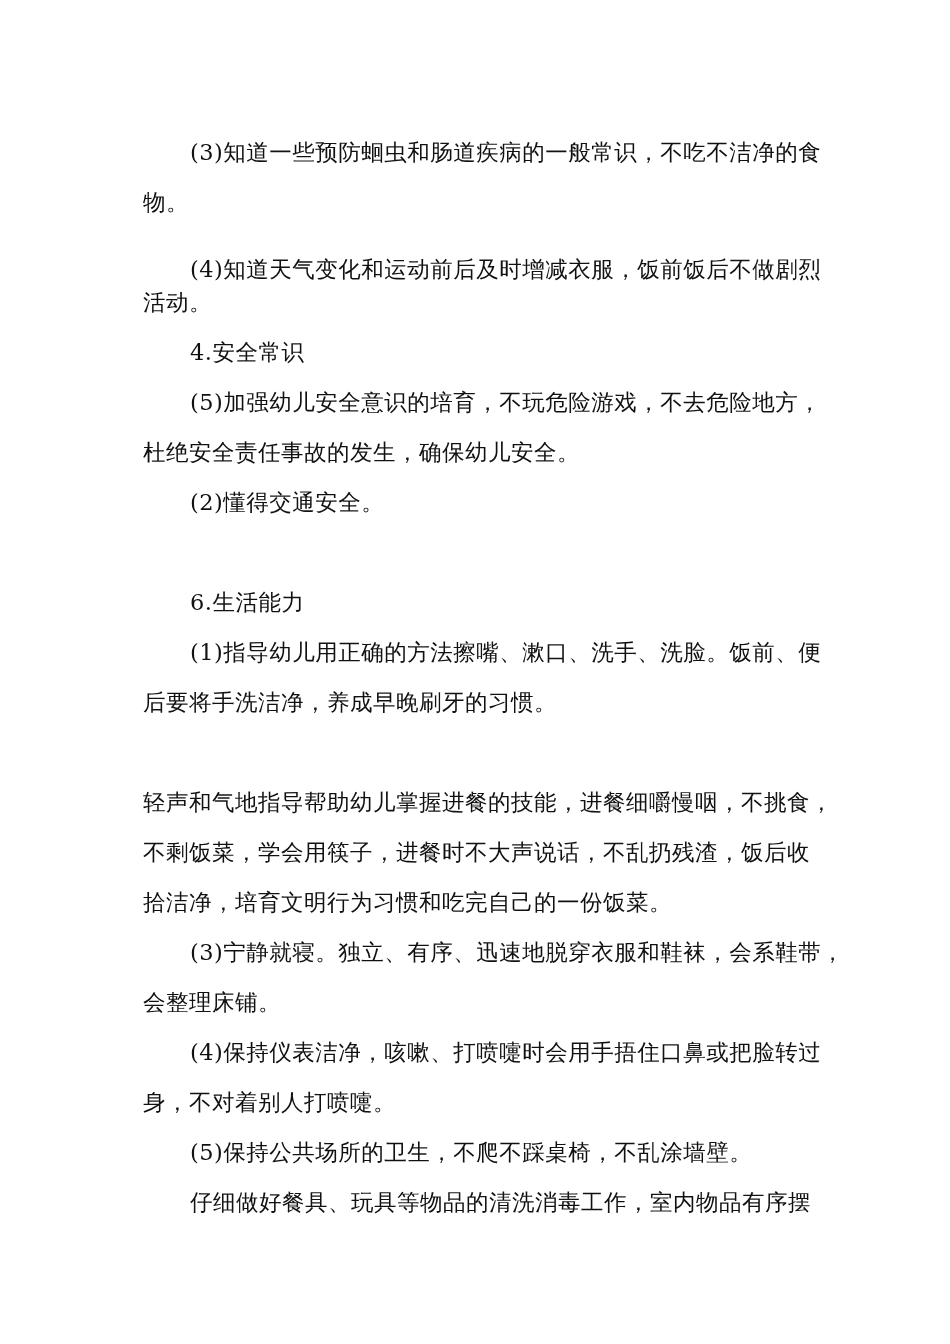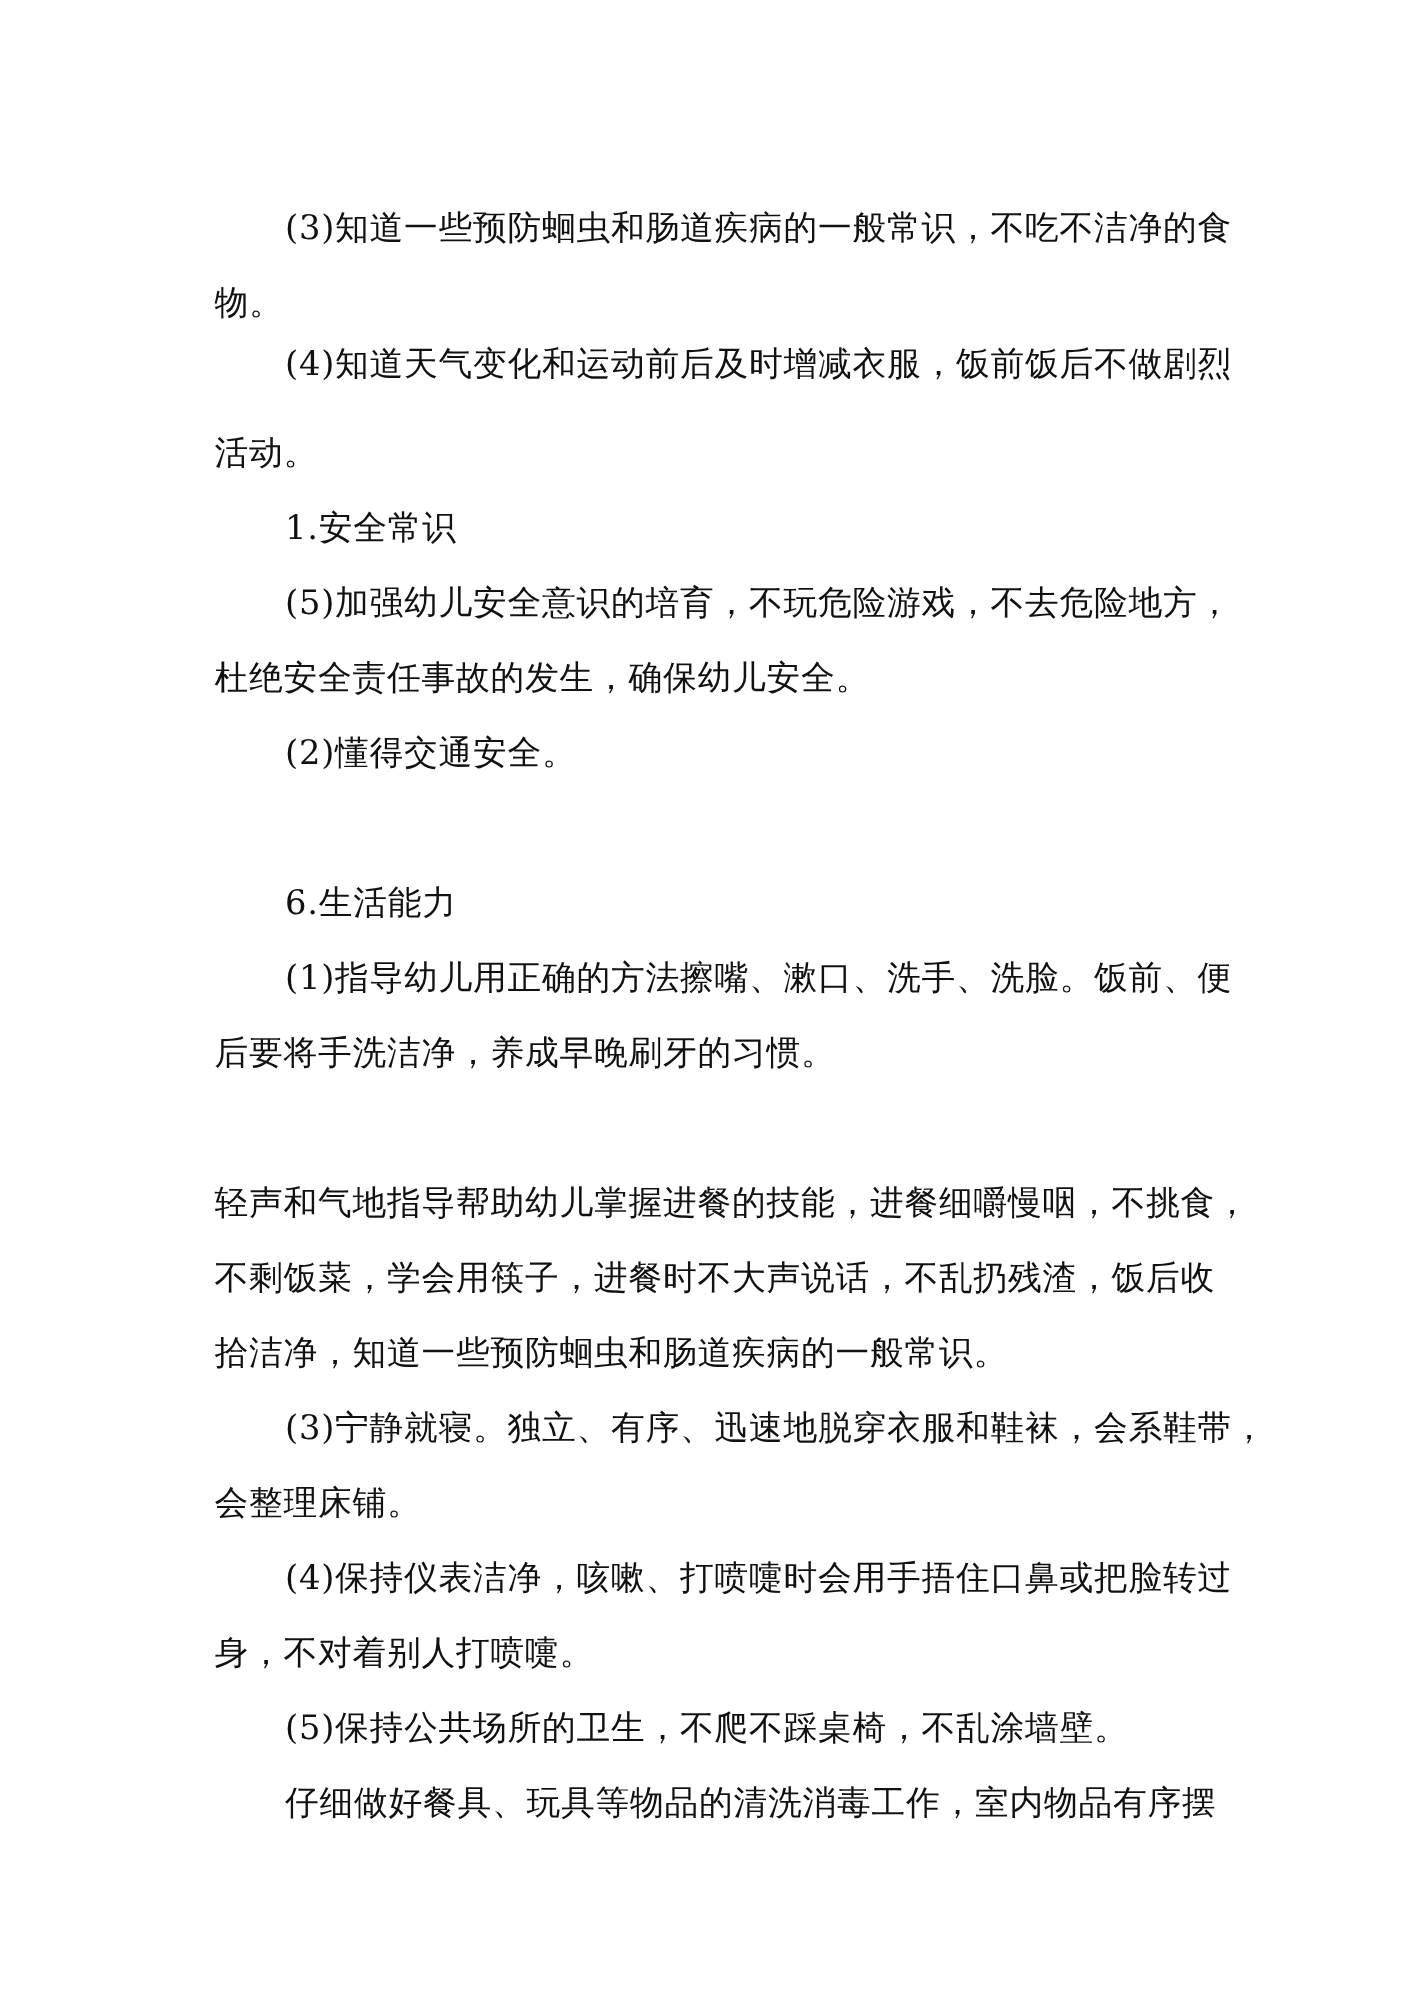--- a/index.html
+++ b/index.html
@@ -35,31 +35,31 @@
     .line.indent {
       left: 190px;
     }
   </style>
 </head>
 <body>
 
 <div class="page">
   <div class="line indent" style="top:137px">(3)知道一些预防蛔虫和肠道疾病的一般常识，不吃不洁净的食</div>
   <div class="line" style="top:187px">物。</div>
-  <div class="line indent" style="top:228px">(4)知道天气变化和运动前后及时增减衣服，饭前饭后不做剧烈</div>
+  <div class="line indent" style="top:254px">(4)知道天气变化和运动前后及时增减衣服，饭前饭后不做剧烈</div>
   <div class="line" style="top:287px">活动。</div>
-  <div class="line indent" style="top:337px">1.安全常识</div>
+  <div class="line indent" style="top:337px">4.安全常识</div>
   <div class="line indent" style="top:387px">(5)加强幼儿安全意识的培育，不玩危险游戏，不去危险地方，</div>
   <div class="line" style="top:437px">杜绝安全责任事故的发生，确保幼儿安全。</div>
   <div class="line indent" style="top:487px">(2)懂得交通安全。</div>
   <div class="line indent" style="top:587px">6.生活能力</div>
   <div class="line indent" style="top:637px">(1)指导幼儿用正确的方法擦嘴、漱口、洗手、洗脸。饭前、便</div>
   <div class="line" style="top:687px">后要将手洗洁净，养成早晚刷牙的习惯。</div>
   <div class="line" style="top:837px">不剩饭菜，学会用筷子，进餐时不大声说话，不乱扔残渣，饭后收</div>
   <div class="line" style="top:787px">轻声和气地指导帮助幼儿掌握进餐的技能，进餐细嚼慢咽，不挑食，</div>
-  <div class="line" style="top:887px">拾洁净，知道一些预防蛔虫和肠道疾病的一般常识。</div>
+  <div class="line" style="top:887px">拾洁净，培育文明行为习惯和吃完自己的一份饭菜。</div>
   <div class="line indent" style="top:937px">(3)宁静就寝。独立、有序、迅速地脱穿衣服和鞋袜，会系鞋带，</div>
   <div class="line" style="top:987px">会整理床铺。</div>
   <div class="line indent" style="top:1037px">(4)保持仪表洁净，咳嗽、打喷嚏时会用手捂住口鼻或把脸转过</div>
   <div class="line" style="top:1087px">身，不对着别人打喷嚏。</div>
   <div class="line indent" style="top:1137px">(5)保持公共场所的卫生，不爬不踩桌椅，不乱涂墙壁。</div>
   <div class="line indent" style="top:1187px">仔细做好餐具、玩具等物品的清洗消毒工作，室内物品有序摆</div>
 </div>
 
 </body></html>

